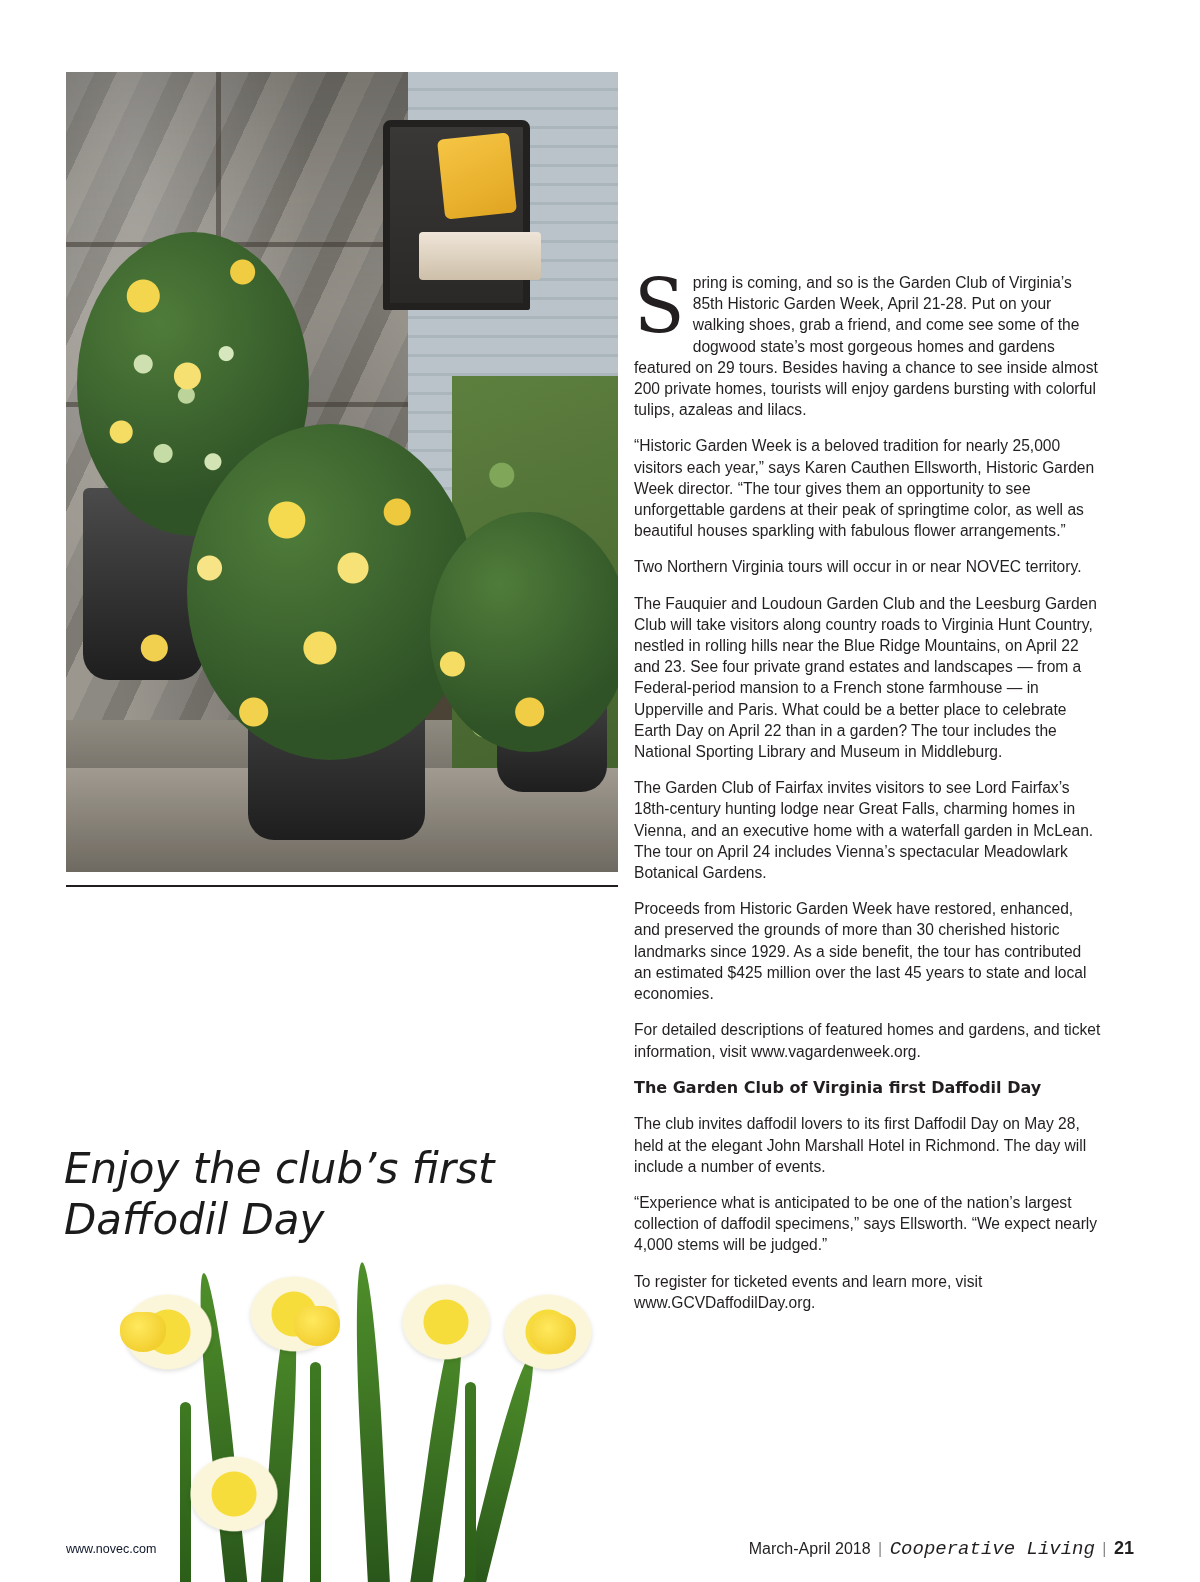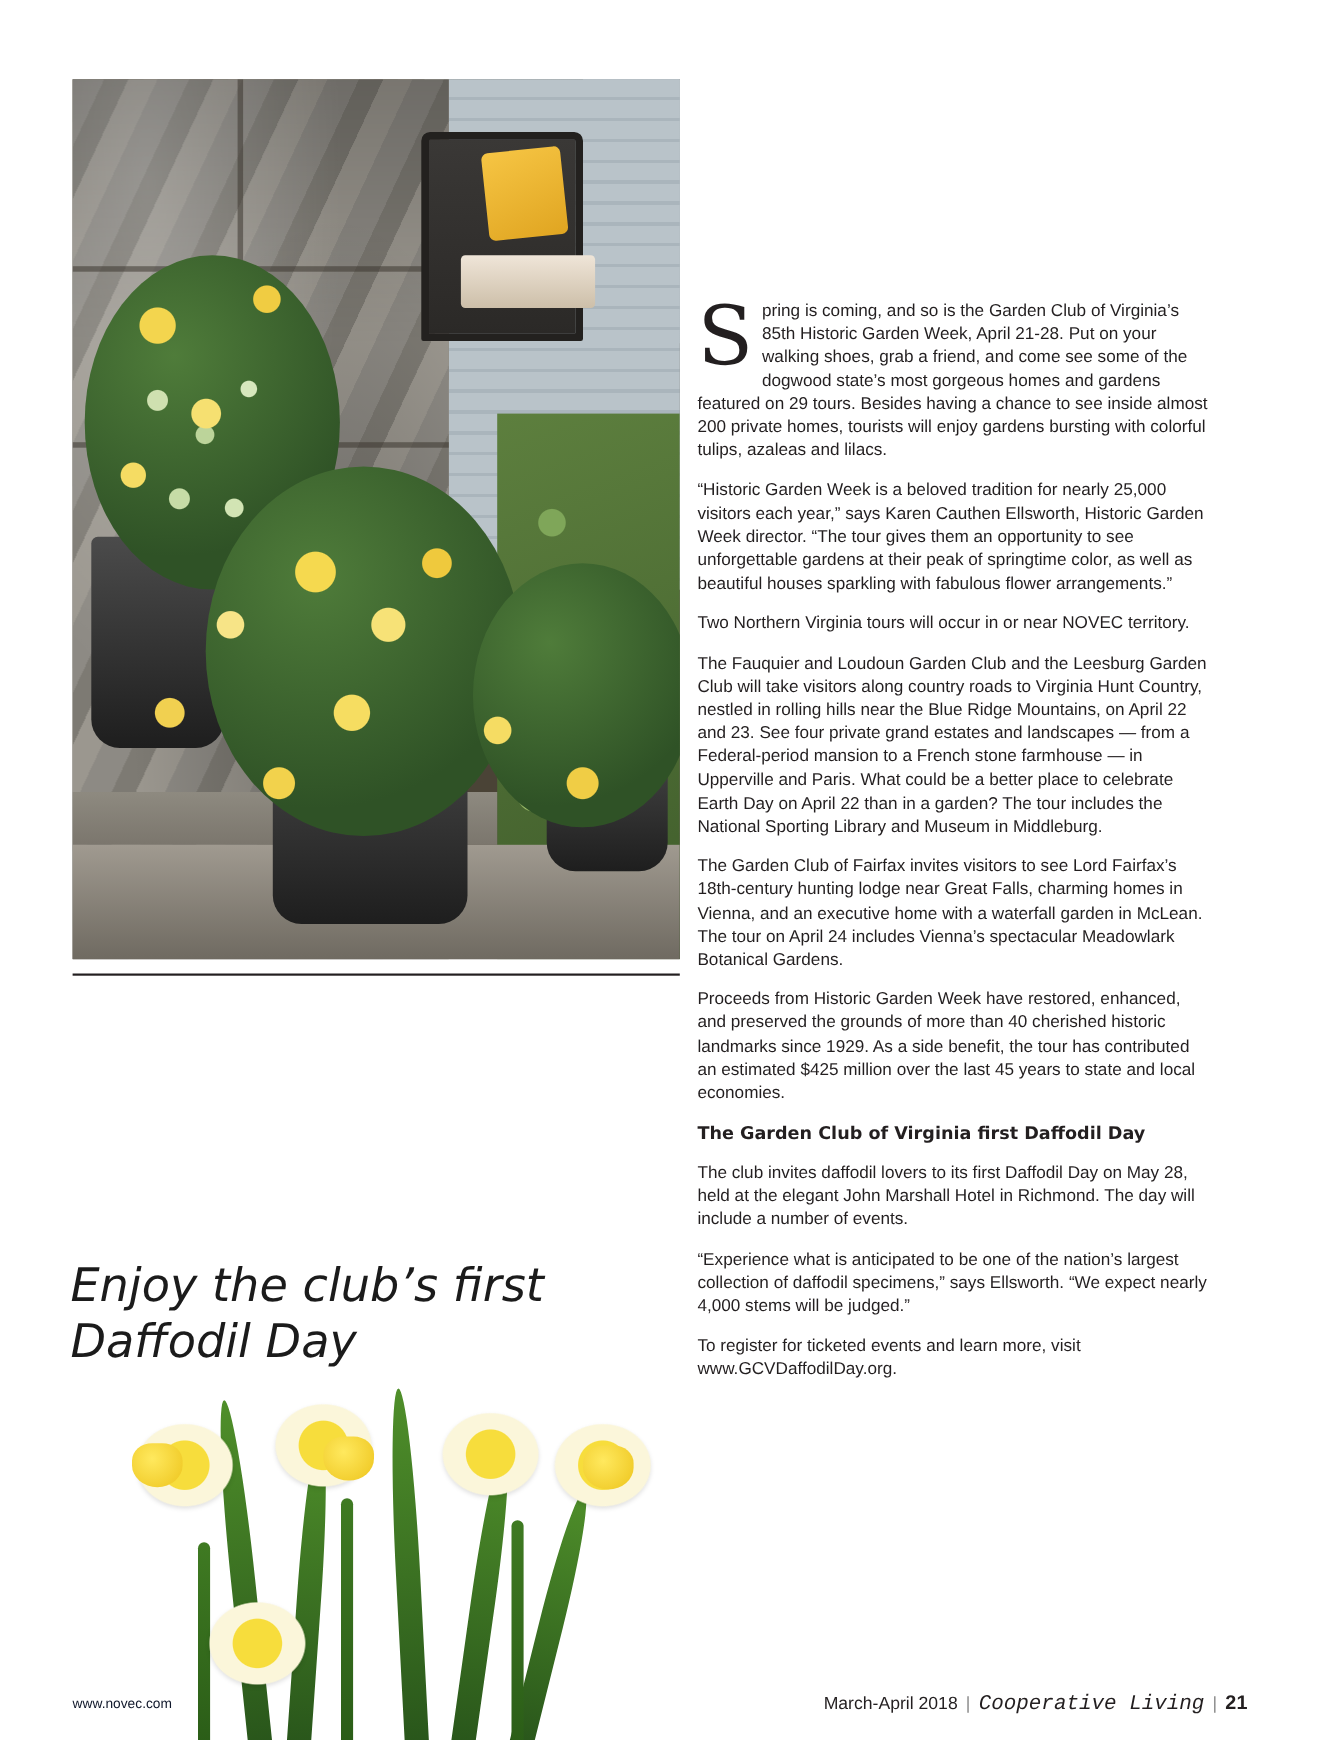--- a/index.html
+++ b/index.html
@@ -363,21 +363,22 @@
     <div class="trumpet" style="left:470px;top:64px;"></div>
     <div class="bloom" style="left:118px;top:196px;"></div>
   </div>
 
   <div class="col-right">
     <p class="lead"><span class="dropcap">S</span><span>pring is coming, and so is the Garden Club of Virginia’s 85th Historic Garden Week, April 21-28. Put on your walking shoes, grab a friend, and come see some of the dogwood state’s most gorgeous homes and gardens featured on 29 tours. Besides having a chance to see inside almost 200 private homes, tourists will enjoy gardens bursting with colorful tulips, azaleas and lilacs.</span></p>
     <p>“Historic Garden Week is a beloved tradition for nearly 25,000 visitors each year,” says Karen Cauthen Ellsworth, Historic Garden Week director. “The tour gives them an opportunity to see unforgettable gardens at their peak of springtime color, as well as beautiful houses sparkling with fabulous flower arrangements.”</p>
     <p>Two Northern Virginia tours will occur in or near NOVEC territory.</p>
     <p>The Fauquier and Loudoun Garden Club and the Leesburg Garden Club will take visitors along country roads to Virginia Hunt Country, nestled in rolling hills near the Blue Ridge Mountains, on April 22 and 23. See four private grand estates and landscapes — from a Federal-period mansion to a French stone farmhouse — in Upperville and Paris. What could be a better place to celebrate Earth Day on April 22 than in a garden? The tour includes the National Sporting Library and Museum in Middleburg.</p>
     <p>The Garden Club of Fairfax invites visitors to see Lord Fairfax’s 18th-century hunting lodge near Great Falls, charming homes in Vienna, and an executive home with a waterfall garden in McLean. The tour on April 24 includes Vienna’s spectacular Meadowlark Botanical Gardens.</p>
-    <p>Proceeds from Historic Garden Week have restored, enhanced, and preserved the grounds of more than 40 cherished historic landmarks since 1929. As a side benefit, the tour has contributed an estimated $425 million over the last 45 years to state and local economies.</p>
+    <p>Proceeds from Historic Garden Week have restored, enhanced, and preserved the grounds of more than 30 cherished historic landmarks since 1929. As a side benefit, the tour has contributed an estimated $425 million over the last 45 years to state and local economies.</p>
+    <p>For detailed descriptions of featured homes and gardens, and ticket information, visit www.vagardenweek.org.</p>
     <p class="subhead-bold">The Garden Club of Virginia first Daffodil Day</p>
     <p>The club invites daffodil lovers to its first Daffodil Day on May 28, held at the elegant John Marshall Hotel in Richmond. The day will include a number of events.</p>
     <p>“Experience what is anticipated to be one of the nation’s largest collection of daffodil specimens,” says Ellsworth. “We expect nearly 4,000 stems will be judged.”</p>
     <p>To register for ticketed events and learn more, visit www.GCVDaffodilDay.org.</p>
   </div>
 
   <div class="footer-url">www.novec.com</div>
   <div class="footer-right">
     <span>March-April 2018</span>
     <span class="sep">|</span>

